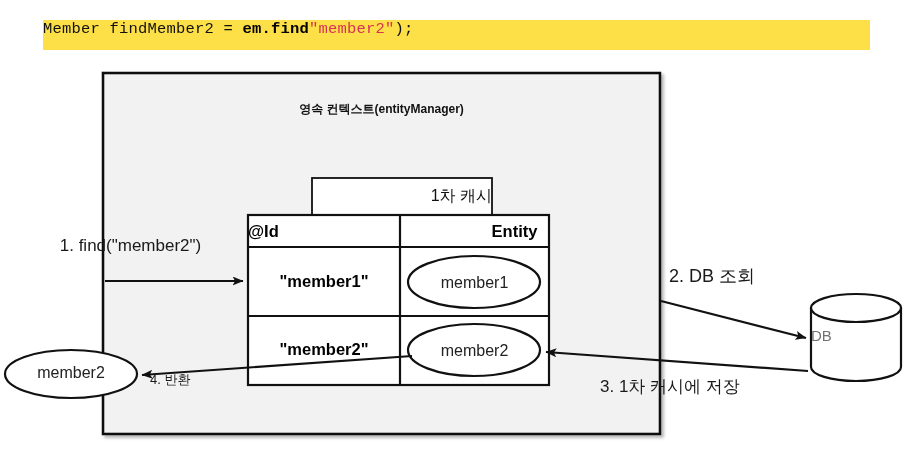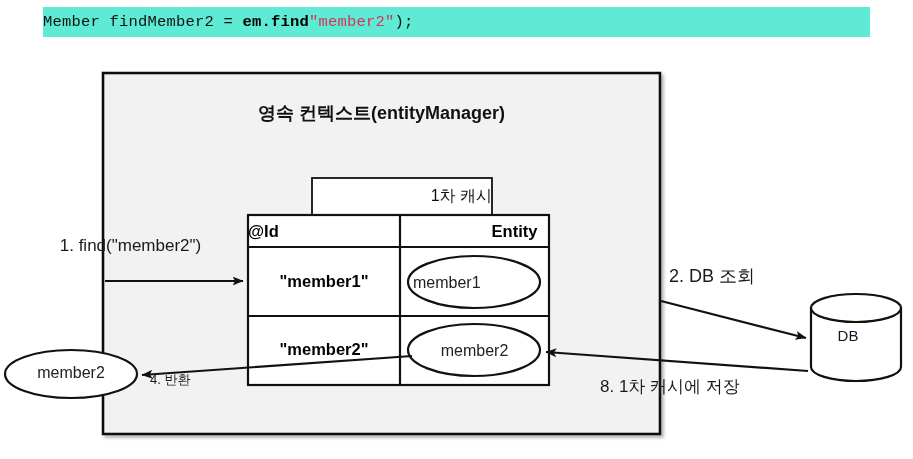--- a/index.html
+++ b/index.html
@@ -3,40 +3,40 @@
 <meta charset="utf-8">
 <style>
   html,body{margin:0;padding:0;}
   body{
     width:913px;height:459px;position:relative;overflow:hidden;
     background:#ffffff;
     font-family:"Liberation Sans","DejaVu Sans",sans-serif;
     -webkit-font-smoothing:antialiased;
   }
   .code-line{
-    position:absolute;left:43px;top:7px;width:827px;height:30px;
-    background:#5eead4;
-    display:flex;align-items:center;
+    position:absolute;left:43px;top:20px;width:827px;height:30px;
+    background:#fde047;
+    display:flex;
     font-family:"Liberation Mono","DejaVu Sans Mono",monospace;
     font-size:15.5px;letter-spacing:0.2px;color:#111111;
     white-space:pre;
   }
   .code-line .kwd{font-weight:bold;color:#000000;}
   .code-line .str{color:#d63354;}
 
   svg.diagram{position:absolute;left:0;top:0;width:913px;height:459px;}
 
   .lbl{
     position:absolute;color:#1a1a1a;font-size:17px;
     white-space:pre;line-height:1.28;
   }
 
   #ctx-title{
     position:absolute;left:103px;top:101px;width:557px;
-    text-align:center;font-size:18px;font-weight:bold;color:#111;
+    text-align:center;font-size:12px;font-weight:bold;color:#111;
   }
   #cache-label{
     position:absolute;left:312px;top:186px;width:180px;
     text-align:right;font-size:16px;color:#111;
   }
   #th-id{
     position:absolute;left:248px;top:222px;width:152px;
     text-align:left;font-size:16.5px;font-weight:bold;color:#000;
   }
   #th-entity{
@@ -46,33 +46,33 @@
   #cell-id-1{
     position:absolute;left:248px;top:272px;width:152px;
     text-align:center;font-size:16.5px;font-weight:bold;color:#000;
   }
   #cell-id-2{
     position:absolute;left:248px;top:340px;width:152px;
     text-align:center;font-size:16.5px;font-weight:bold;color:#000;
   }
   #ent-1{
     position:absolute;left:400px;top:274px;width:149px;
-    text-align:left;font-size:16px;color:#222;padding-left:13px;
+    text-align:center;font-size:16px;color:#222;
   }
   #ent-2{
     position:absolute;left:400px;top:342px;width:149px;
     text-align:center;font-size:16px;color:#222;
   }
   #outer-entity{
     position:absolute;left:5px;top:364px;width:132px;
     text-align:center;font-size:16px;color:#222;
   }
   #db-label{
     position:absolute;left:811px;top:327px;width:74px;
-    text-align:center;font-size:15px;color:#0f172a;
+    font-size:15px;color:#737373;
   }
   #step1{position:absolute;left:23px;top:235px;width:215px;text-align:center;font-size:17px;color:#1a1a1a;line-height:1.3;}
   #step2{position:absolute;left:669px;top:265px;font-size:18px;color:#1a1a1a;}
   #step3{position:absolute;left:600px;top:376px;font-size:17px;color:#1a1a1a;}
   #step4{position:absolute;left:150px;top:372px;font-size:13px;color:#1a1a1a;}
 </style>
 </head>
 <body>
 
 <div class="code-line"><span>Member findMember2 = </span><span class="kwd">em.find</span><span class="str">"member2"</span><span>);</span></div>
@@ -129,14 +129,14 @@
 
 <div id="cell-id-2">"member2"</div>
 <div id="ent-2">member2</div>
 
 <div id="outer-entity">member2</div>
 <div id="db-label">DB</div>
 
 <div id="step1"><span>1. find("member2")</span><br></div>
 
 <div id="step2" class="lbl">2. DB 조회</div>
-<div id="step3" class="lbl">8. 1차 캐시에 저장</div>
+<div id="step3" class="lbl">3. 1차 캐시에 저장</div>
 <div id="step4" class="lbl">4. 반환</div>
 
 </body></html>

